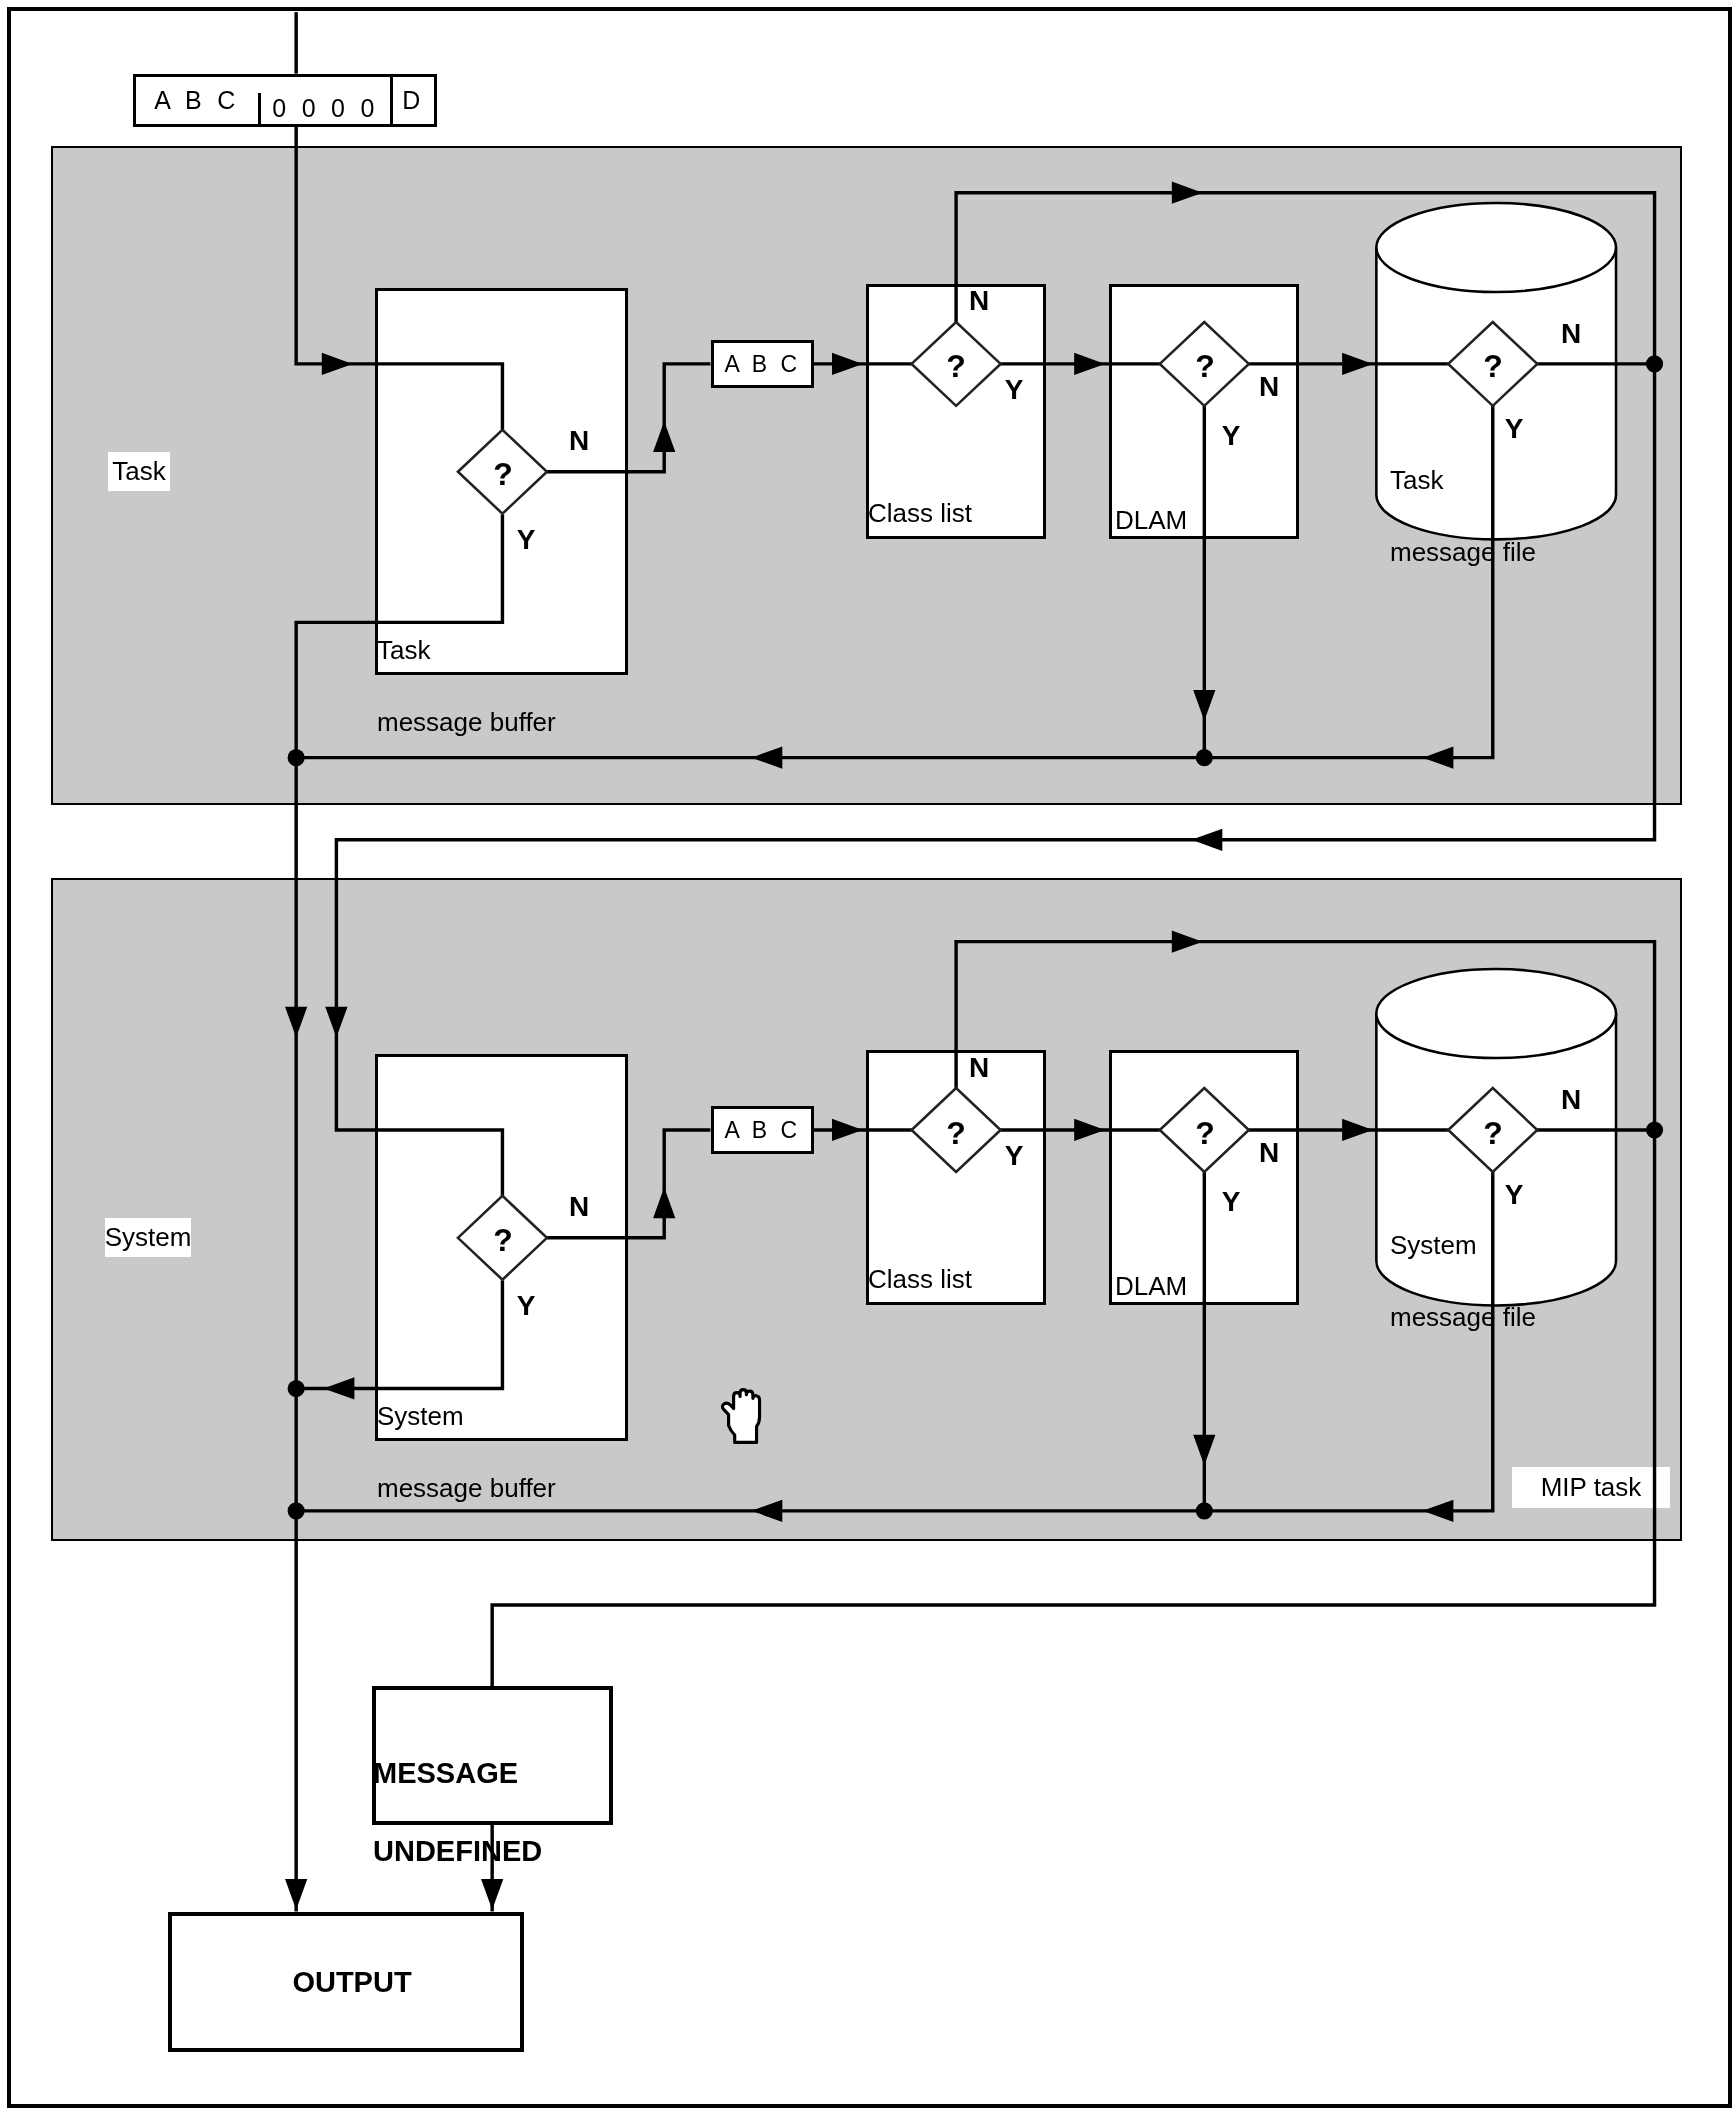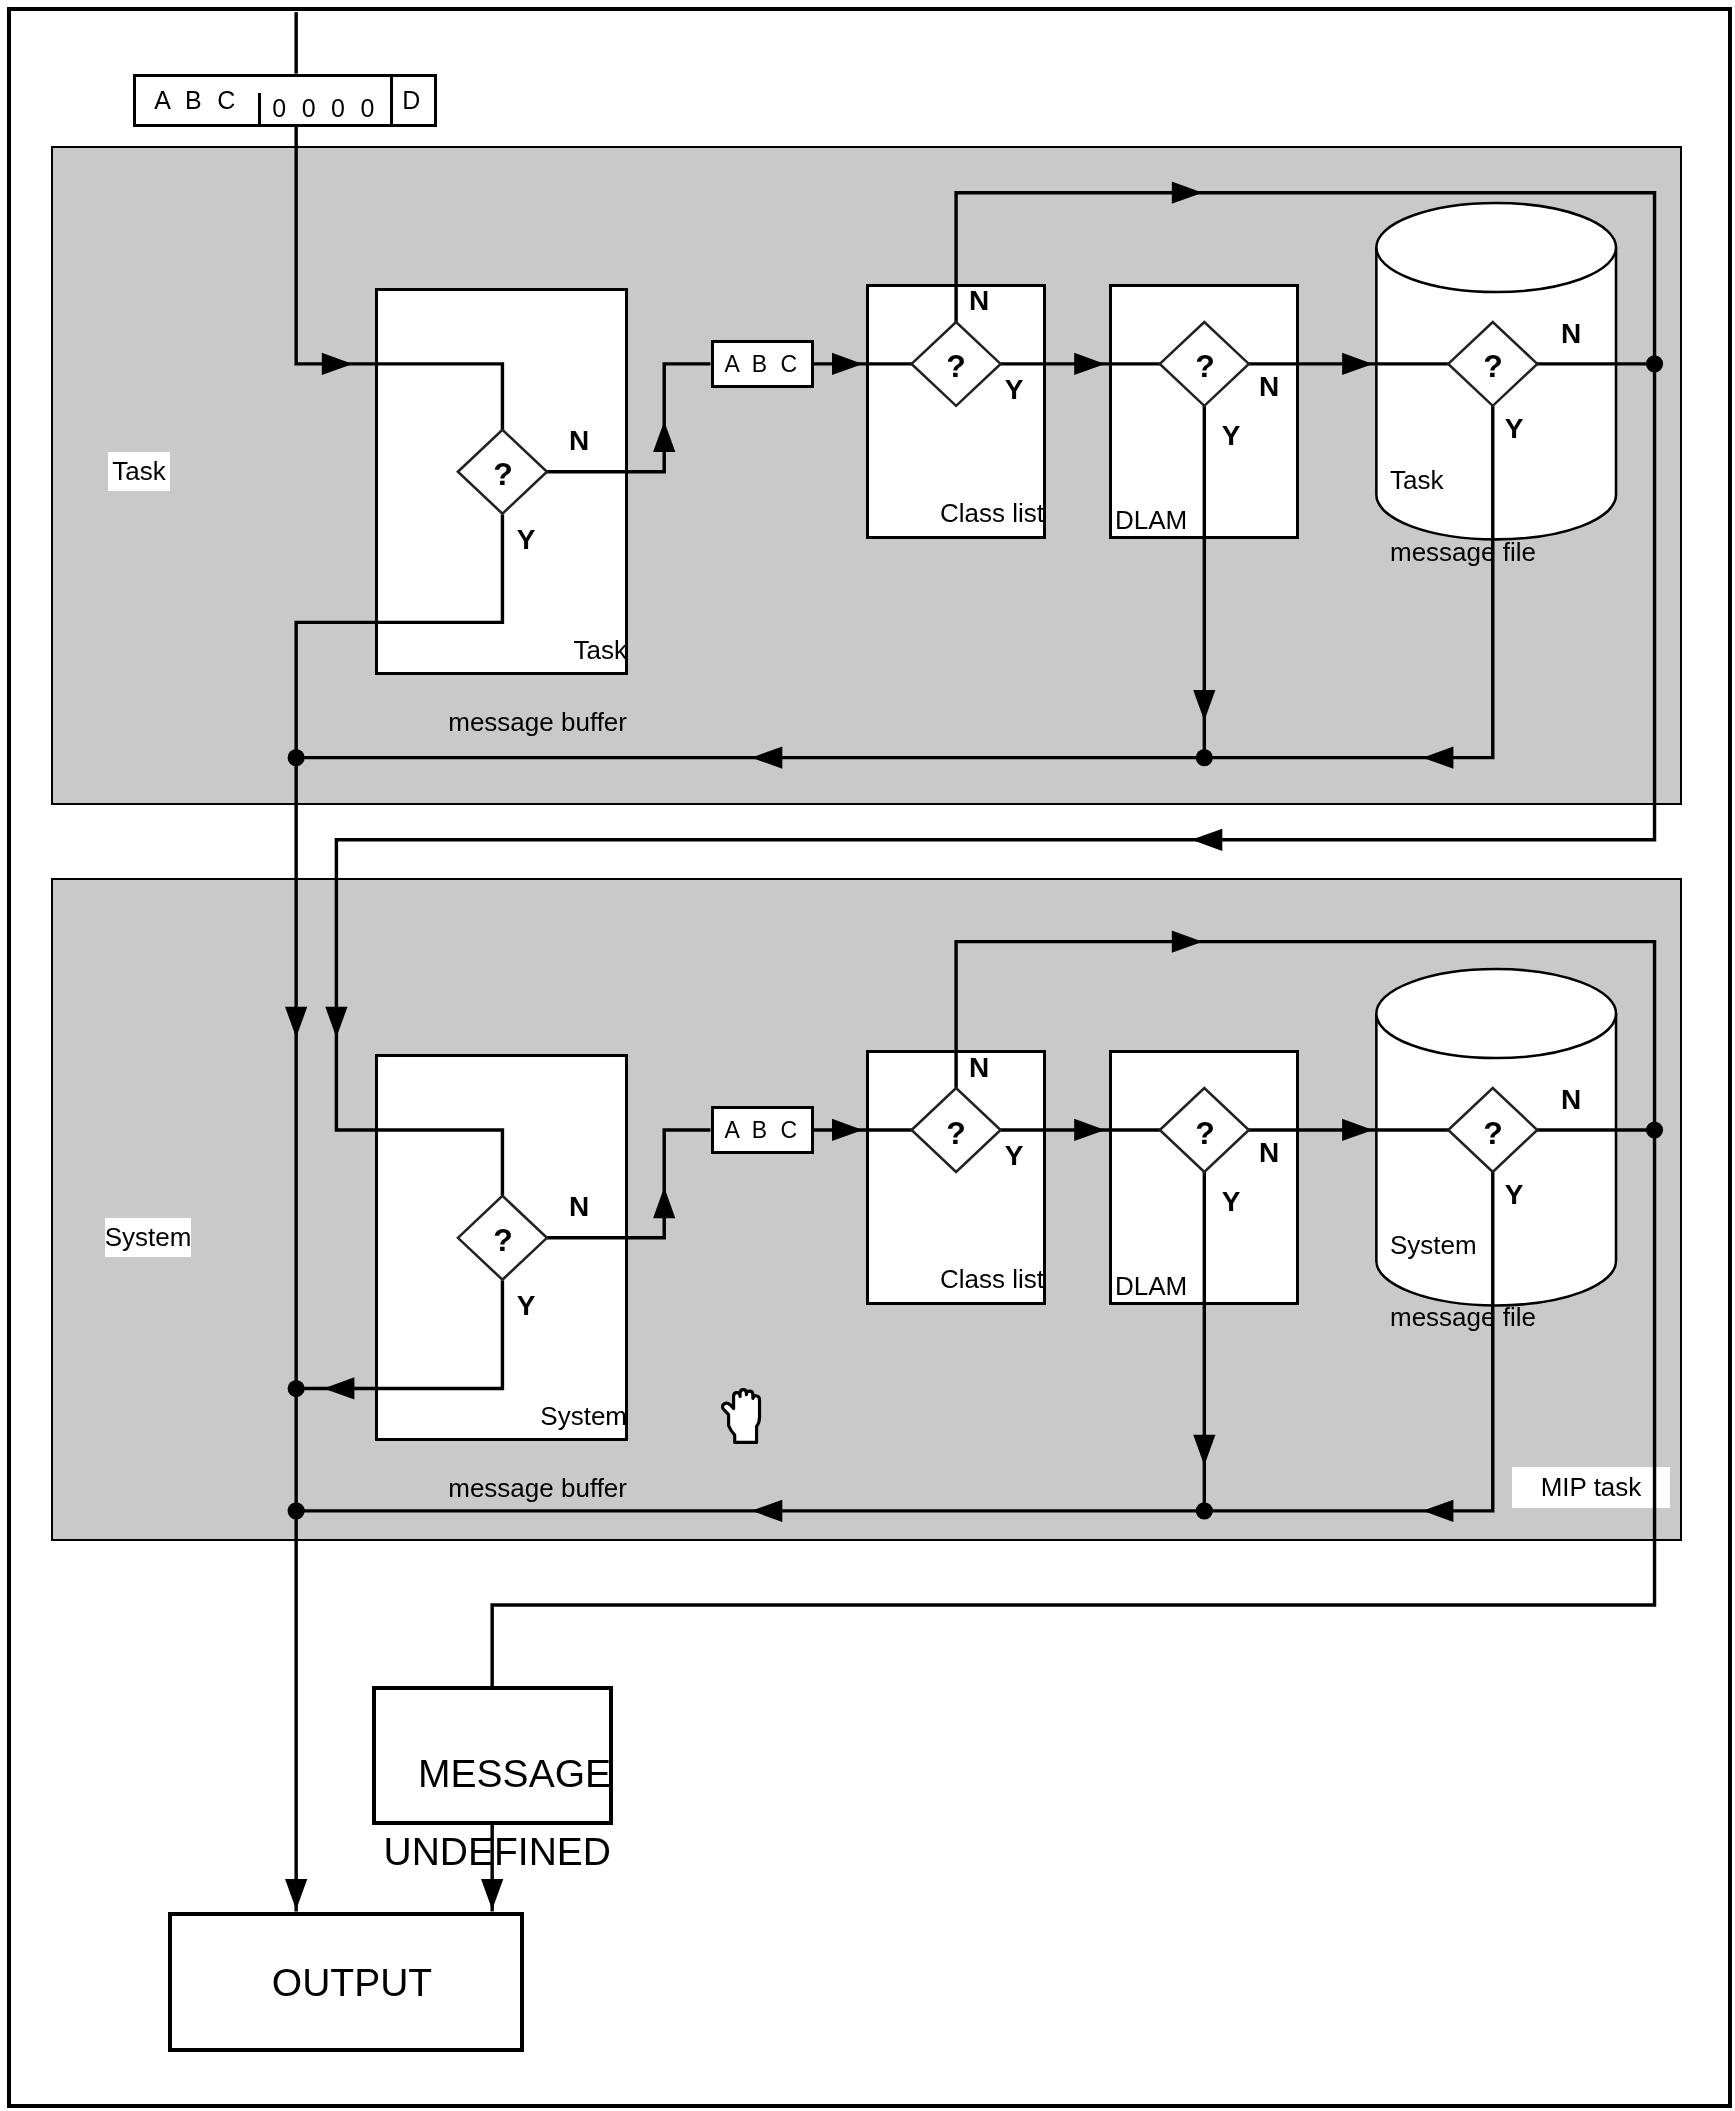--- a/index.html
+++ b/index.html
@@ -3,29 +3,29 @@
 <meta charset="utf-8">
 <style>
   html,body{margin:0;padding:0;background:#fff;}
   body{width:1735px;height:2111px;position:relative;font-family:"Liberation Sans",sans-serif;color:#000;}
   #canvas{position:absolute;left:0;top:0;width:1735px;height:2111px;overflow:hidden;background:#fff;}
   .frame{position:absolute;left:6.8px;top:6.8px;width:1717px;height:2093px;border:4.3px solid #000;}
   .gray{position:absolute;background:#c9c9c9;border:2.6px solid #000;box-sizing:border-box;}
   .box{position:absolute;background:#fff;border:3.4px solid #000;box-sizing:border-box;}
   .chip{position:absolute;background:#fff;display:flex;align-items:center;justify-content:center;font-size:26px;white-space:nowrap;}
   .lbl{position:absolute;font-size:26px;line-height:36px;white-space:pre-line;}
-  .center-block{text-align:right;}
+  .center-block{text-align:left;}
   .ctr{position:absolute;transform:translate(-50%,-50%);white-space:nowrap;}
   .ny{font-size:28px;font-weight:600;}
   .qm{font-size:32px;font-weight:600;}
   .cellrow{display:flex;width:100%;height:100%;}
   .cell{display:flex;align-items:center;justify-content:center;font-size:25px;letter-spacing:4.3px;}
   .cell+.cell{border-left:3.4px solid #000;}
   .abcbox{display:flex;align-items:center;justify-content:center;font-size:23px;letter-spacing:3.4px;}
-  .bigtxt{font-size:39px;line-height:39px;}
+  .bigtxt{font-size:29px;line-height:39px;font-weight:bold;}
   svg{position:absolute;left:0;top:0;}
   .flex-center{display:flex;align-items:center;justify-content:center;}
 </style>
 </head>
 <body>
 
 <div id="canvas">
 
   <div class="frame"></div>
 

